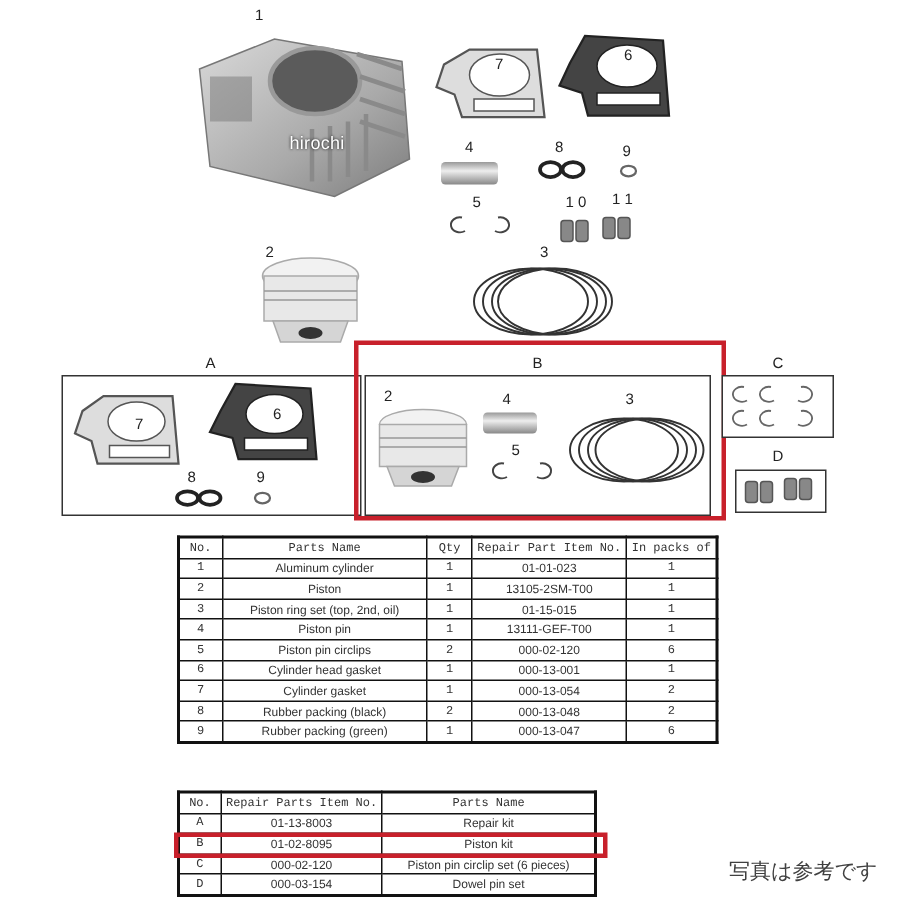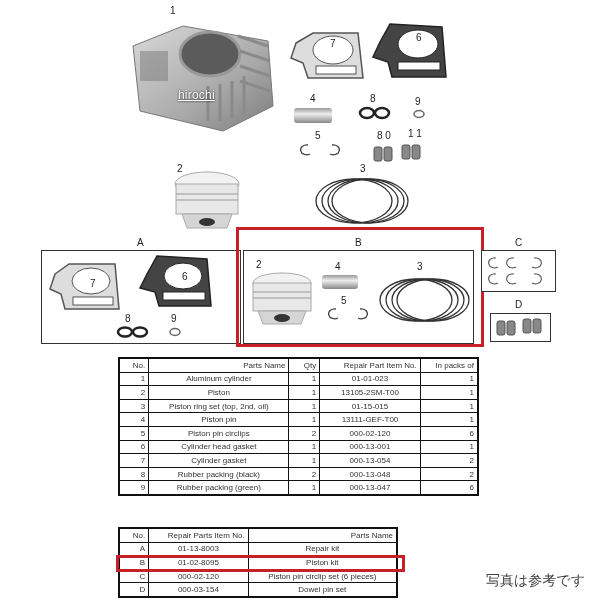--- a/index.html
+++ b/index.html
@@ -4,21 +4,21 @@
 <style>
   html, body { margin:0; padding:0; background:#fff; }
   body { width:600px; height:600px; position:relative; overflow:hidden; font-family:"DejaVu Sans", sans-serif; color:#222; }
   .abs { position:absolute; }
   .lbl { position:absolute; font-size:10px; color:#222; font-family:"Liberation Sans", sans-serif; }
   .kitbox { position:absolute; border:1px solid #333; background:#fff; }
   .redbox { position:absolute; border:3px solid #c8202b; box-sizing:border-box; }
   table.parts { position:absolute; border-collapse:collapse; font-family:"Liberation Sans", sans-serif; font-size:8px; color:#333; }
   table.parts td, table.parts th { border:1px solid #111; padding:0 3px; height:12.6px; line-height:11px; font-weight:normal; white-space:nowrap; overflow:hidden; }
   table.parts { border:2px solid #111; }
-  .c { text-align:right; }
+  .c { text-align:center;font-family:Liberation Mono, monospace; }
   .l { text-align:center; }
   .dash { display:inline-block; width:76px; height:1px; background:#222; vertical-align:middle; }
   .diag { position:relative; }
   .diag svg { position:absolute; left:0; top:0; width:100%; height:100%; }
   .watermark { position:absolute; color:#fff; font-size:12px; font-family:"Liberation Sans", sans-serif; text-shadow:0 0 2px #000; letter-spacing:0.2px; }
   .note { position:absolute; font-size:14px; color:#404040; }
 </style>
 </head>
 <body>
 
@@ -40,21 +40,21 @@
         <line x1="112" y1="35" x2="142" y2="45"></line>
       <line x1="112" y1="50" x2="142" y2="60"></line>
         <line x1="112" y1="65" x2="142" y2="75"></line>
       <line x1="80" y1="70" x2="80" y2="105"></line>
         <line x1="92" y1="68" x2="92" y2="105"></line>
       <line x1="104" y1="65" x2="104" y2="102"></line>
         <line x1="116" y1="60" x2="116" y2="98"></line>
     </g>
     <rect x="12" y="35" width="28" height="30" fill="#777" opacity="0.5"></rect>
   </svg>
-  <span class="watermark" style="left:178px;top:88px;text-decoration:underline;">hirochi</span>
+  <span class="watermark" style="left:193px;top:88px;">hirochi</span>
 
   <svg class="abs" style="left:288px;top:28px;" width="80" height="55">
     <path d="M8,15 L25,5 L70,5 L75,50 L20,50 L15,35 L3,30 Z" fill="#ddd" stroke="#555" stroke-width="1.5"></path>
     <ellipse cx="45" cy="22" rx="20" ry="14" fill="#fff" stroke="#555"></ellipse>
     <rect x="28" y="38" width="40" height="8" fill="#fff" stroke="#555"></rect>
   </svg>
   <span class="lbl" style="left:330px;top:38px;">7</span>
 
   <svg class="abs" style="left:370px;top:22px;" width="78" height="58">
     <path d="M10,20 L20,2 L72,5 L76,55 L22,55 L18,40 L3,35 Z" fill="#444" stroke="#222" stroke-width="1.5"></path>
@@ -76,21 +76,21 @@
   <svg class="abs" style="left:411px;top:108px;" width="16" height="12">
     <ellipse cx="8" cy="6" rx="5" ry="3.5" fill="none" stroke="#666" stroke-width="1.5"></ellipse>
   </svg>
 
   <span class="lbl" style="left:315px;top:130px;">5</span>
   <svg class="abs" style="left:296px;top:143px;" width="46" height="14">
     <path d="M12,2 A6,5 0 1,0 14,11" fill="none" stroke="#444" stroke-width="1.3"></path>
     <path d="M36,2 A6,5 0 1,1 34,11" fill="none" stroke="#444" stroke-width="1.3"></path>
   </svg>
 
-  <span class="lbl" style="left:377px;top:130px;">8 0</span>
+  <span class="lbl" style="left:377px;top:130px;">1 0</span>
   <span class="lbl" style="left:408px;top:128px;">1 1</span>
   <svg class="abs" style="left:372px;top:144px;" width="60" height="20">
     <g fill="#888" stroke="#555">
       <rect x="2" y="3" width="8" height="14" rx="2"></rect>
         <rect x="12" y="3" width="8" height="14" rx="2"></rect>
       <rect x="30" y="1" width="8" height="14" rx="2"></rect>
         <rect x="40" y="1" width="8" height="14" rx="2"></rect>
     </g>
   </svg>
 

